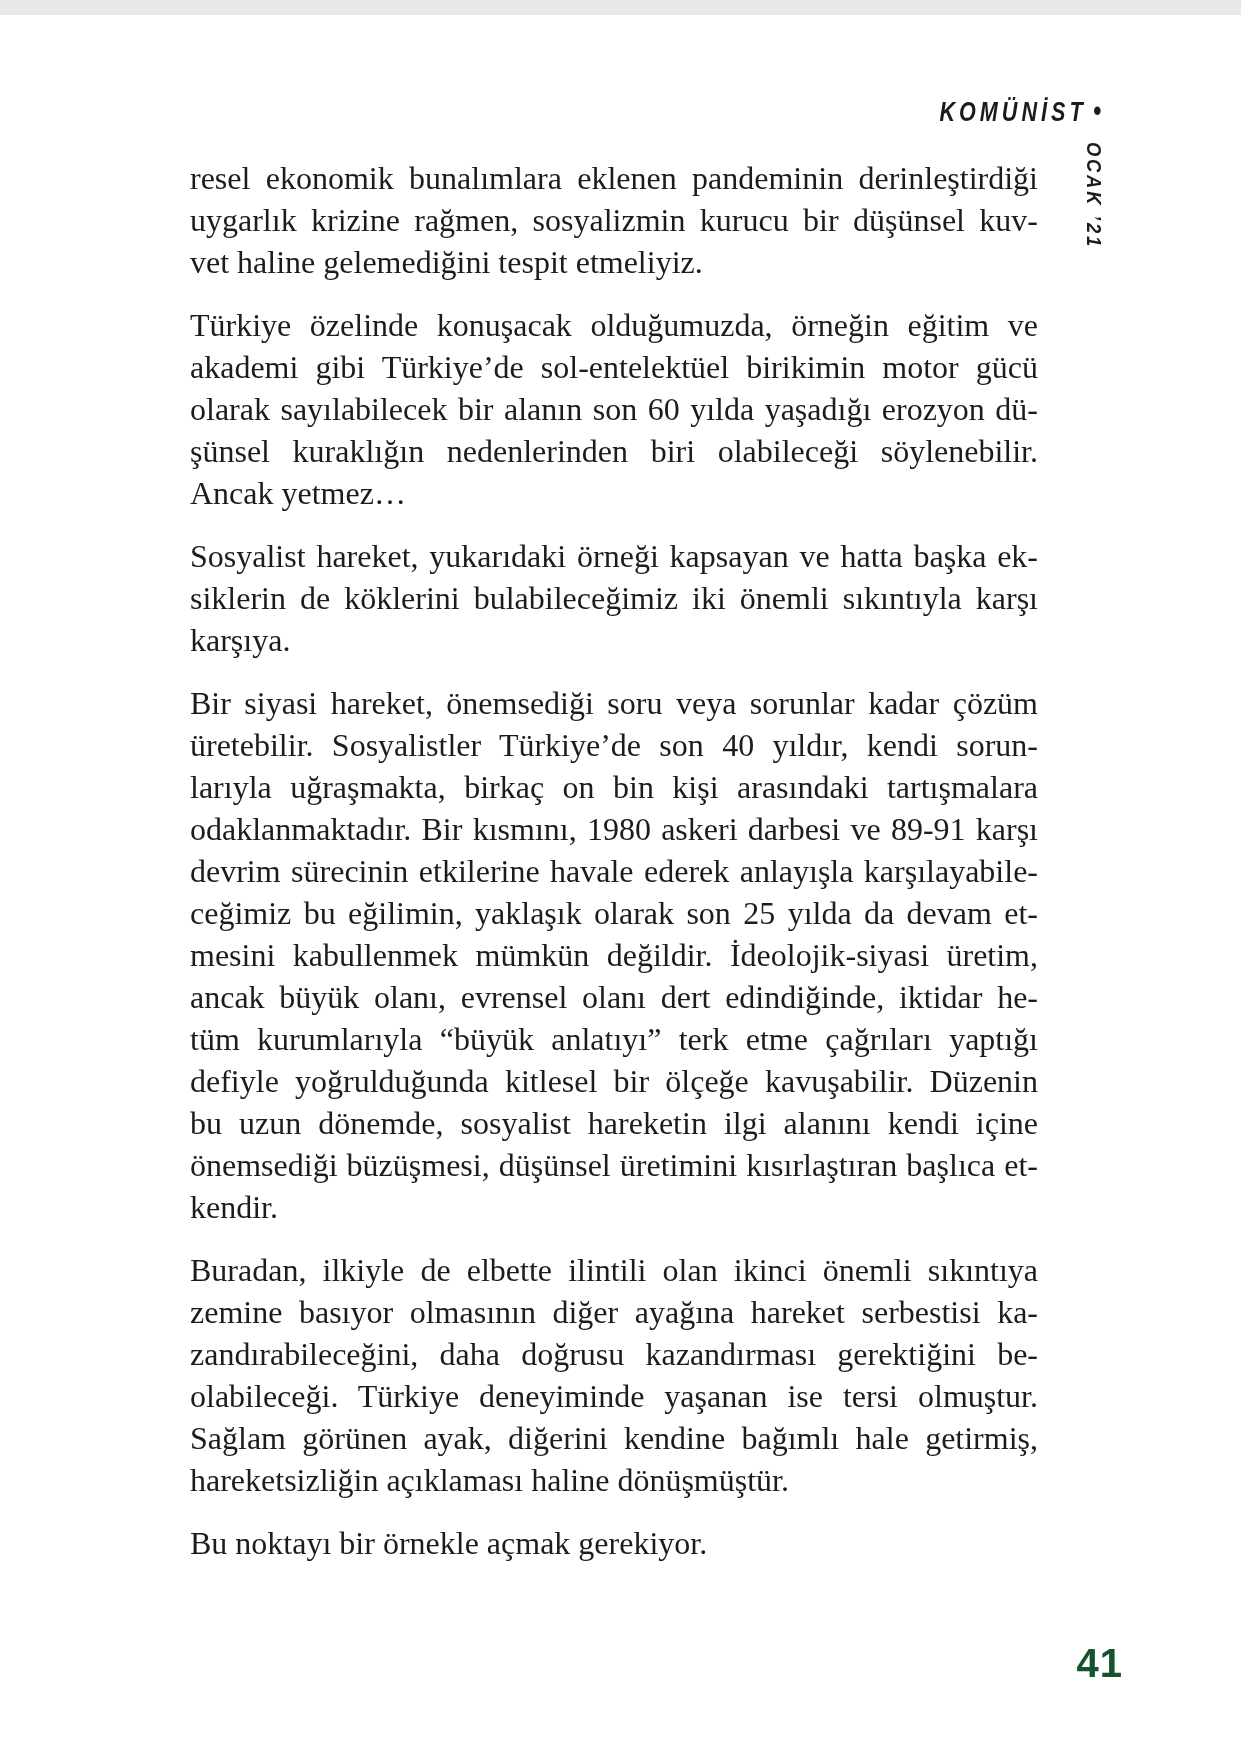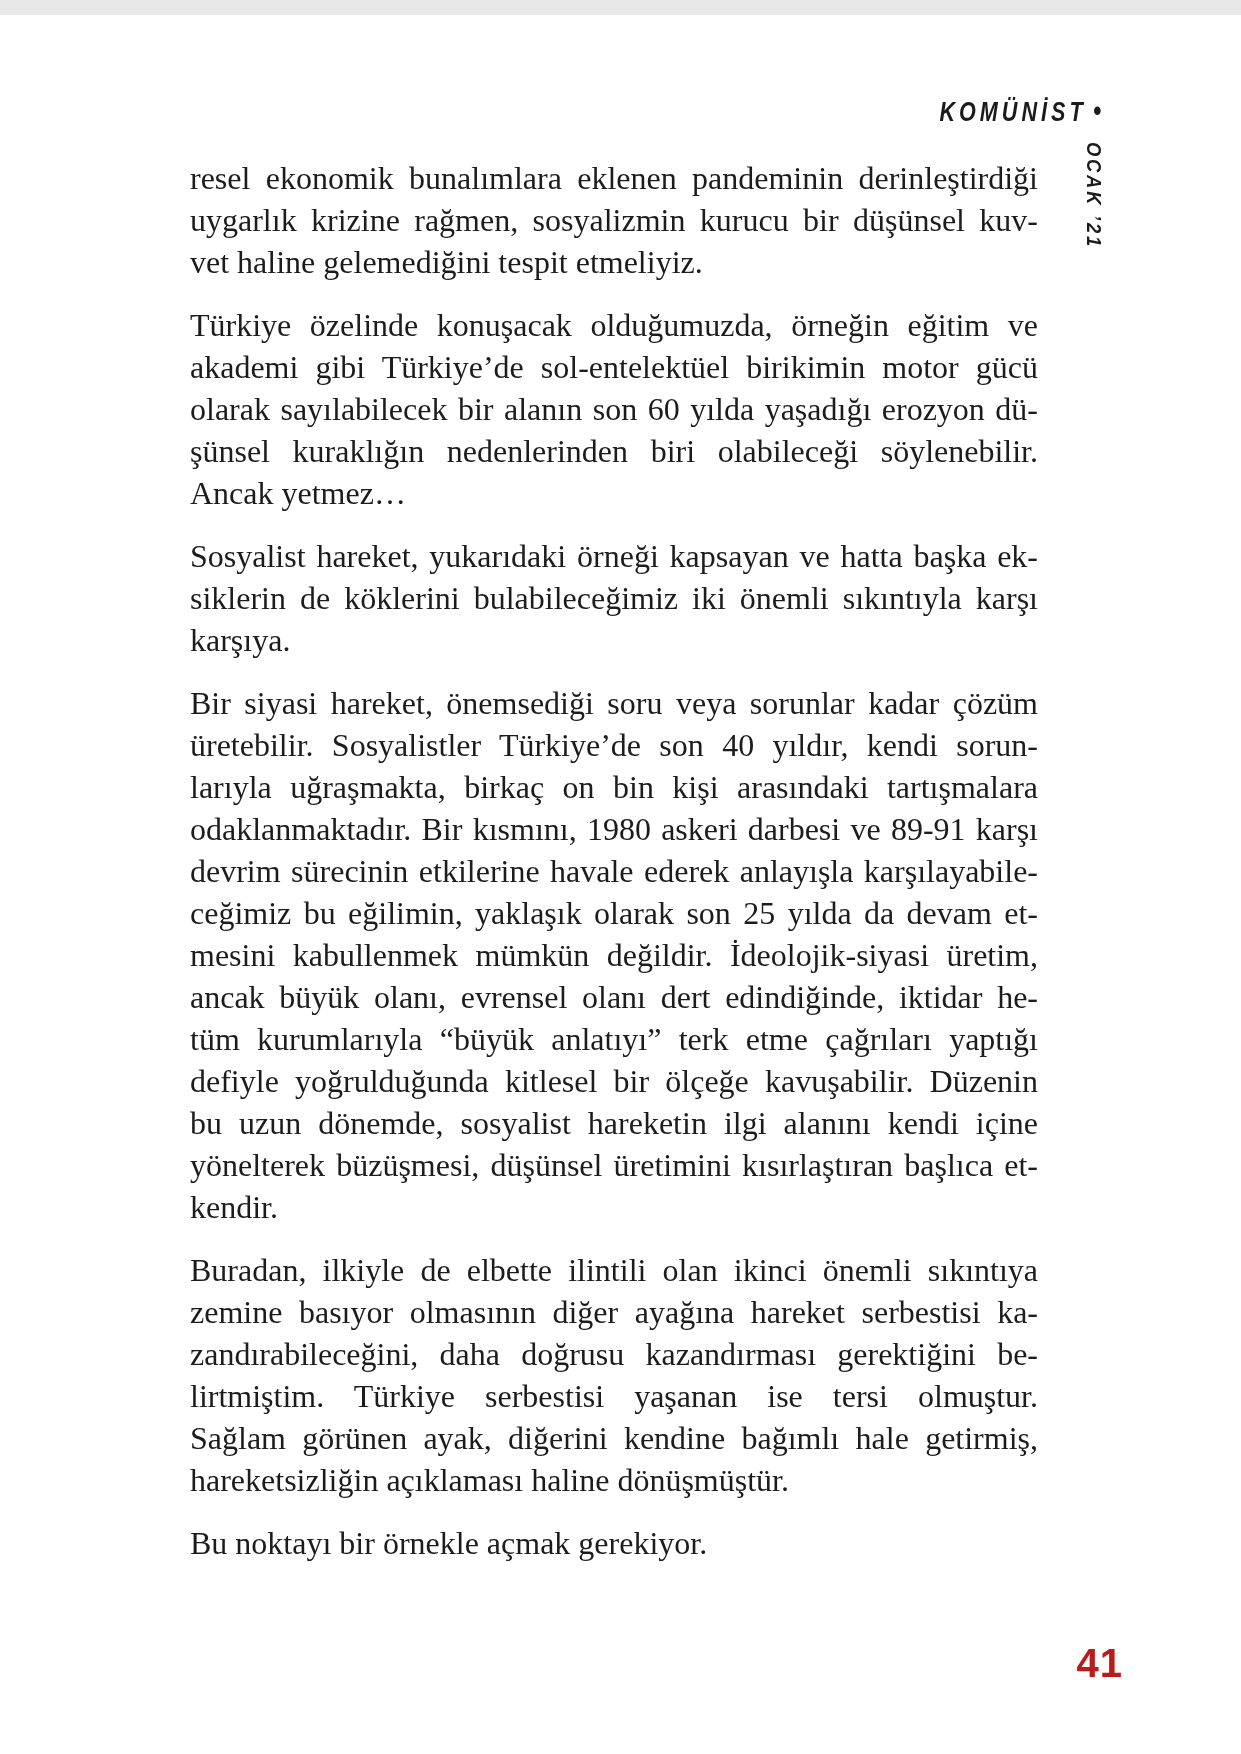--- a/index.html
+++ b/index.html
@@ -75,21 +75,21 @@
 
   
   .page-number {
     position: absolute;
     top: 1626px;
     right: 118px;
     font-family: "Liberation Sans", sans-serif;
     font-weight: bold;
     font-size: 40px;
     letter-spacing: 1px;
-    color: #b91c1c;
+    color: #14532d;
   }
 </style>
 </head>
 <body>
 
 <div class="page">
 
   <div class="running-header">
     <span>KOMÜNİST</span><span class="bullet">•</span>
   </div>
@@ -119,28 +119,28 @@
         <div class="line">üretebilir. Sosyalistler Türkiye’de son 40 yıldır, kendi sorun-</div>
         <div class="line">larıyla uğraşmakta, birkaç on bin kişi arasındaki tartışmalara</div>
         <div class="line">odaklanmaktadır. Bir kısmını, 1980 askeri darbesi ve 89-91 karşı</div>
         <div class="line">devrim sürecinin etkilerine havale ederek anlayışla karşılayabile-</div>
         <div class="line">ceğimiz bu eğilimin, yaklaşık olarak son 25 yılda da devam et-</div>
         <div class="line">mesini kabullenmek mümkün değildir. İdeolojik-siyasi üretim,</div>
         <div class="line">ancak büyük olanı, evrensel olanı dert edindiğinde, iktidar he-</div>
         <div class="line">tüm kurumlarıyla “büyük anlatıyı” terk etme çağrıları yaptığı</div>
         <div class="line">defiyle yoğrulduğunda kitlesel bir ölçeğe kavuşabilir. Düzenin</div>
         <div class="line">bu uzun dönemde, sosyalist hareketin ilgi alanını kendi içine</div>
-        <div class="line">yönelterek büzüşmesi, düşünsel üretimini kısırlaştıran başlıca et-</div>
+        <div class="line">önemsediği büzüşmesi, düşünsel üretimini kısırlaştıran başlıca et-</div>
         <div class="line last">kendir.</div>
       </div>
       <div class="para">
         <div class="line">Buradan, ilkiyle de elbette ilintili olan ikinci önemli sıkıntıya</div>
         <div class="line">zemine basıyor olmasının diğer ayağına hareket serbestisi ka-</div>
         <div class="line">zandırabileceğini, daha doğrusu kazandırması gerektiğini be-</div>
-        <div class="line">lirtmiştim. Türkiye serbestisi yaşanan ise tersi olmuştur.</div>
+        <div class="line">olabileceği. Türkiye deneyiminde yaşanan ise tersi olmuştur.</div>
         <div class="line">Sağlam görünen ayak, diğerini kendine bağımlı hale getirmiş,</div>
         <div class="line last">hareketsizliğin açıklaması haline dönüşmüştür.</div>
       </div>
       <div class="para">
         <div class="line last">Bu noktayı bir örnekle açmak gerekiyor.</div>
       </div>
     </div>
 
   <div class="page-number">41</div>
 

